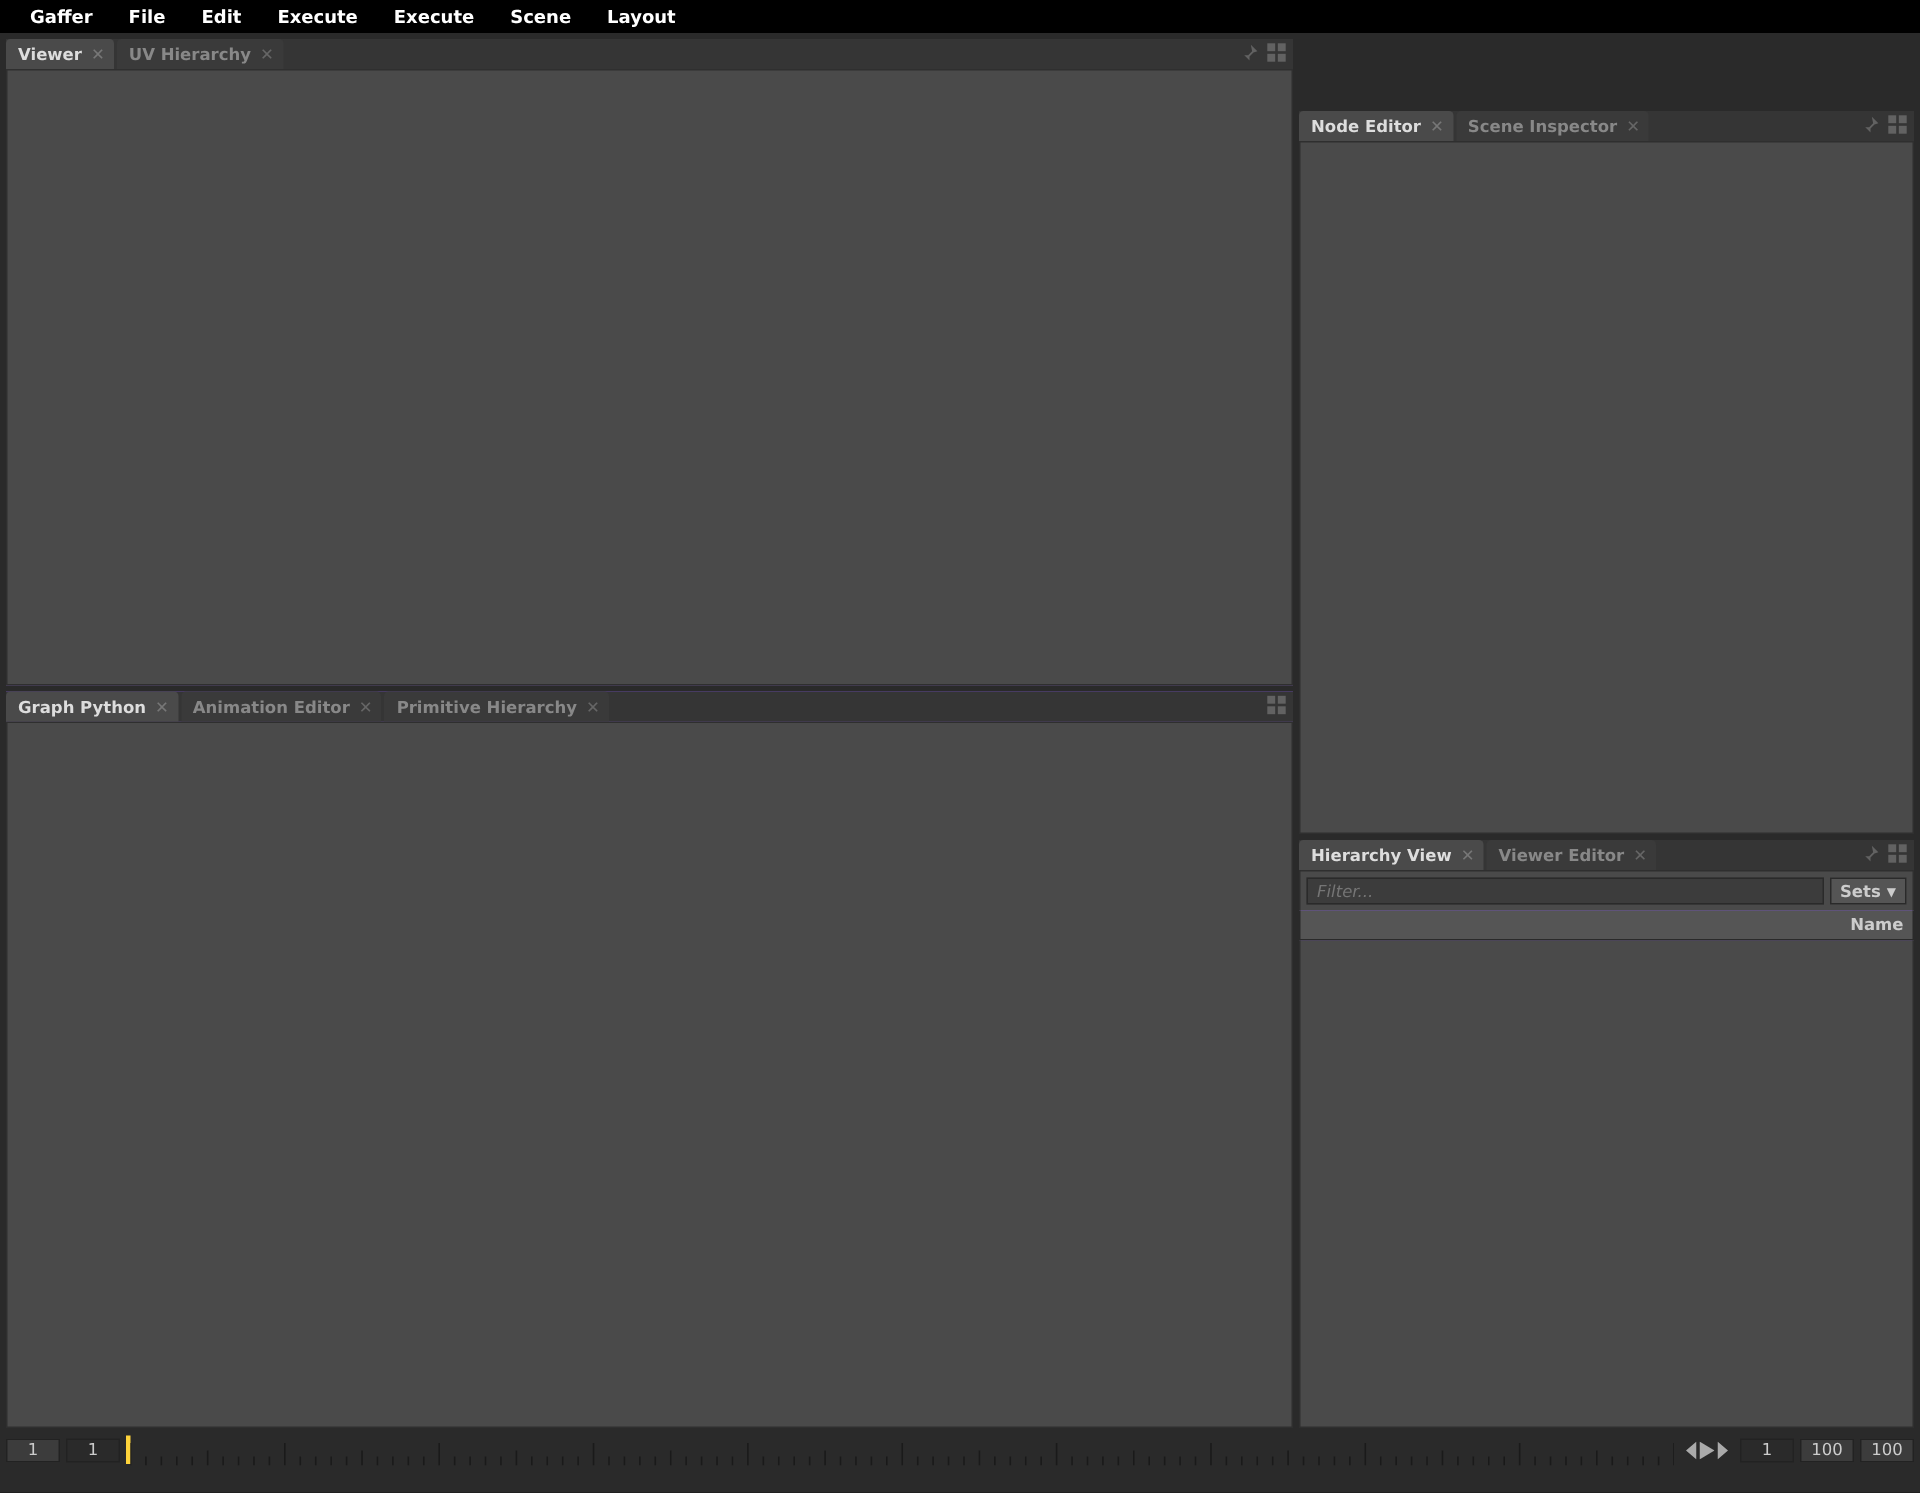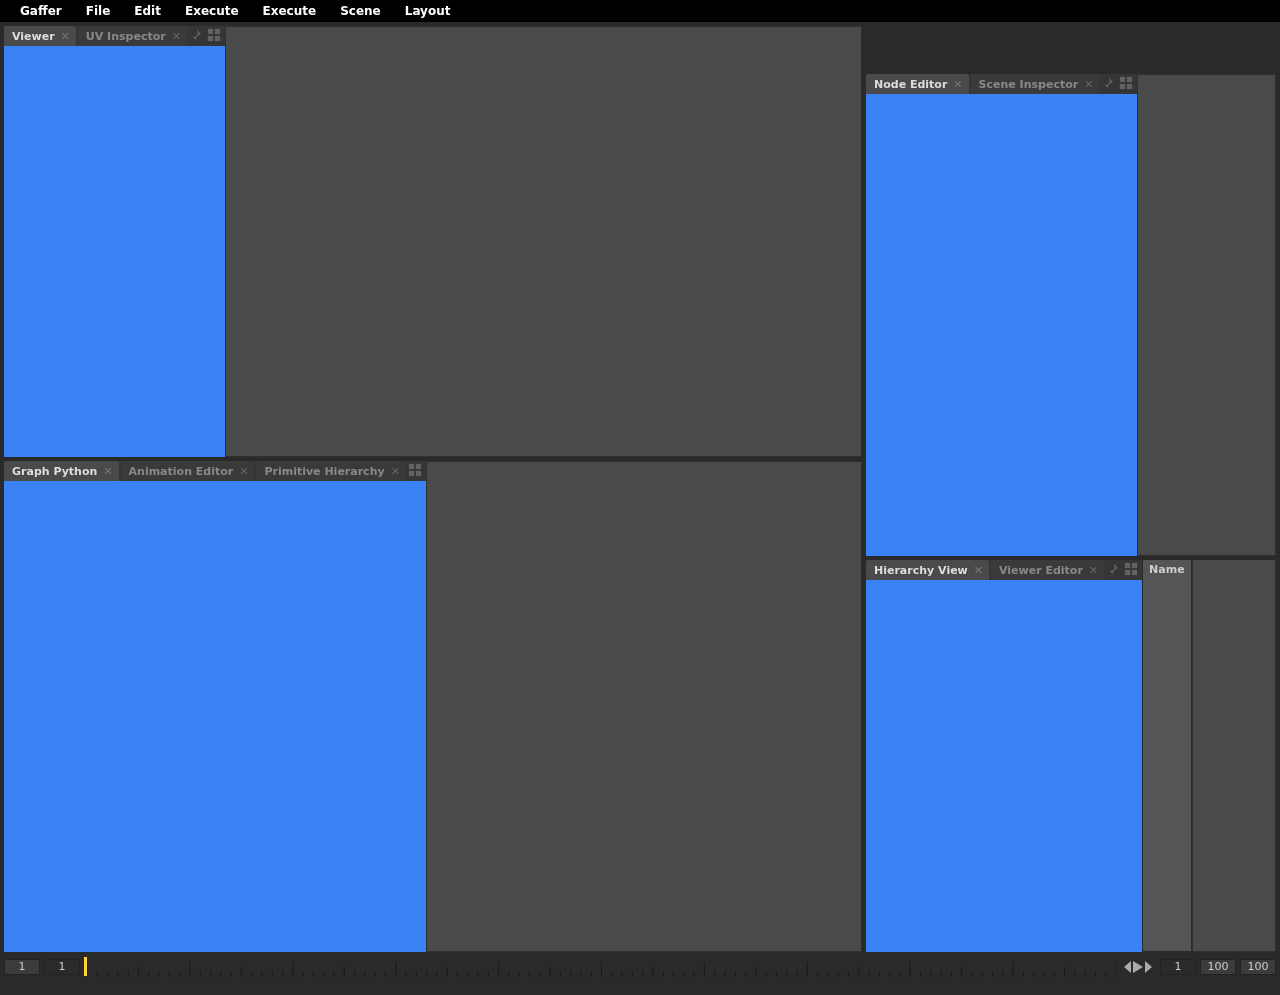--- a/index.html
+++ b/index.html
@@ -7,21 +7,21 @@
 
 
 .menubar { background:#000; height:22px; display:flex; align-items:center; padding:0 8px; }
 .menubar .item { color:#fff; font-weight:bold; font-size:12px; padding:0 12px; cursor:pointer; }
 
 
 .workspace { position:absolute; top:22px; left:0; right:0; bottom:39px; display:flex; gap:4px; padding:4px; background:#2a2a2a; }
 .left-col { flex:0 0 858px; display:flex; flex-direction:column; gap:4px; }
 .right-col { flex:1; display:flex; flex-direction:column; gap:4px;margin-top:48px; }
 
-.panel { background:#3b82f6; display:flex; position:relative; }
+.panel { background:#8b5cf6; display:flex; flex-direction:column; position:relative; }
 .panel-upper-left { height:431px; }
 .panel-lower-left { flex:1; }
 .panel-upper-right { height:482px; }
 .panel-lower-right { flex:1; }
 
 
 .tabbar { height:20px; background:#353535; display:flex; align-items:stretch; position:relative; }
 .tab { display:flex; align-items:center; padding:0 6px 0 8px; font-size:11px; font-weight:bold; cursor:pointer; border-radius:3px 3px 0 0; margin-right:2px; }
 .tab.active { background:#4a4a4a; color:#ddd; }
 .tab.inactive { background:#3a3a3a; color:#888; }
@@ -71,21 +71,21 @@
 <div class="workspace">
   <div class="left-col">
 
     <div class="panel panel-upper-left">
       <div class="tabbar">
         <div class="tab active">
           <span>Viewer</span>
           <span class="x">✕</span>
         </div>
         <div class="tab inactive">
-          <span>UV Inspector</span>
+          <span>UV Hierarchy</span>
           <span class="x">✕</span>
         </div>
         <div class="tabbar-right">
           <span class="iconbtn">
             <svg width="14" height="14" viewBox="0 0 16 16">
                 <path d="M9 2l5 5-3 1-3 3 0 3-2-2-4 4 4-4-2-2 3 0 3-3z" fill="#888"></path>
               </svg>
           </span>
           <span class="iconbtn">
             <svg width="14" height="14" viewBox="0 0 16 16">
@@ -178,20 +178,27 @@
               </svg>
           </span>
           <span class="iconbtn">
             <svg width="14" height="14" viewBox="0 0 16 16">
                 <rect x="1" y="1" width="6" height="6" fill="#888"></rect>
                 <rect x="9" y="1" width="6" height="6" fill="#888"></rect>
                 <rect x="1" y="9" width="6" height="6" fill="#888"></rect>
                 <rect x="9" y="9" width="6" height="6" fill="#888"></rect>
               </svg>
           </span>
+        </div>
+      </div>
+      <div class="hier-toolbar">
+        <input class="filter-input" placeholder="Filter..." style="">
+        <div class="sets-btn">
+          <span>Sets</span>
+          <span class="tri">▼</span>
         </div>
       </div>
       <div class="hier-header">Name</div>
       <div class="hier-list"></div>
     </div>
 
   </div>
 </div>
 
 <div class="timeline">

